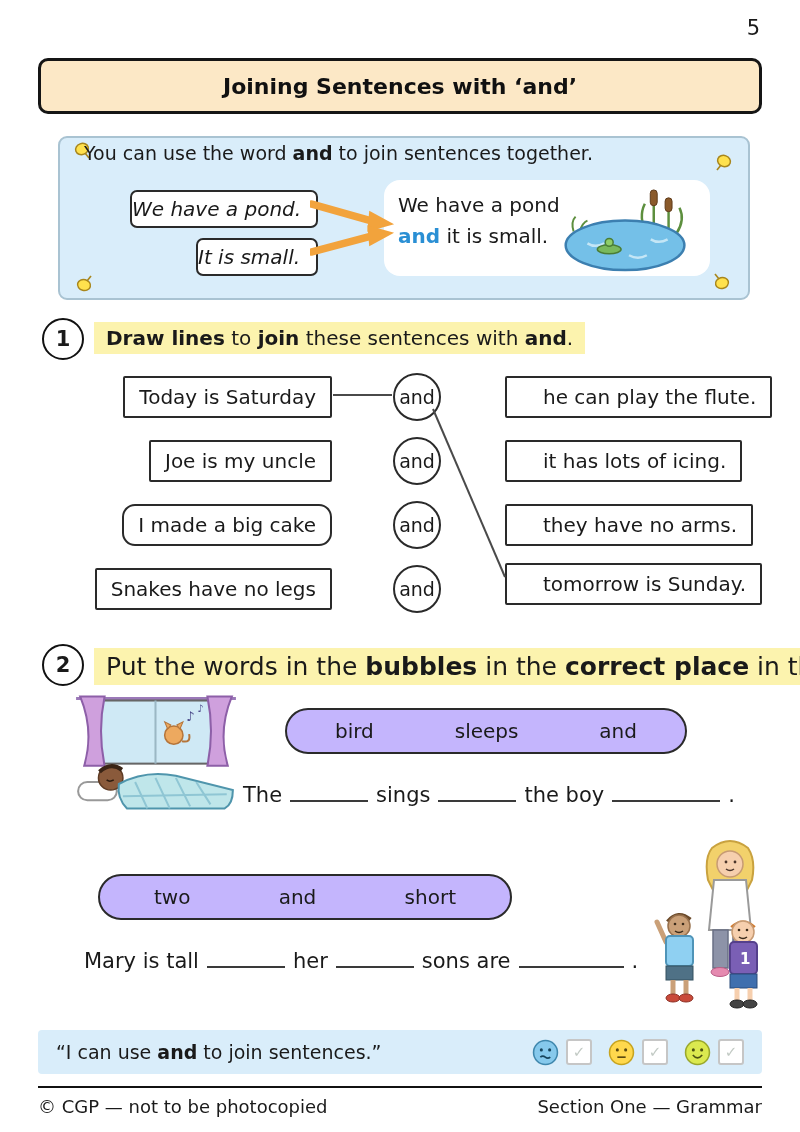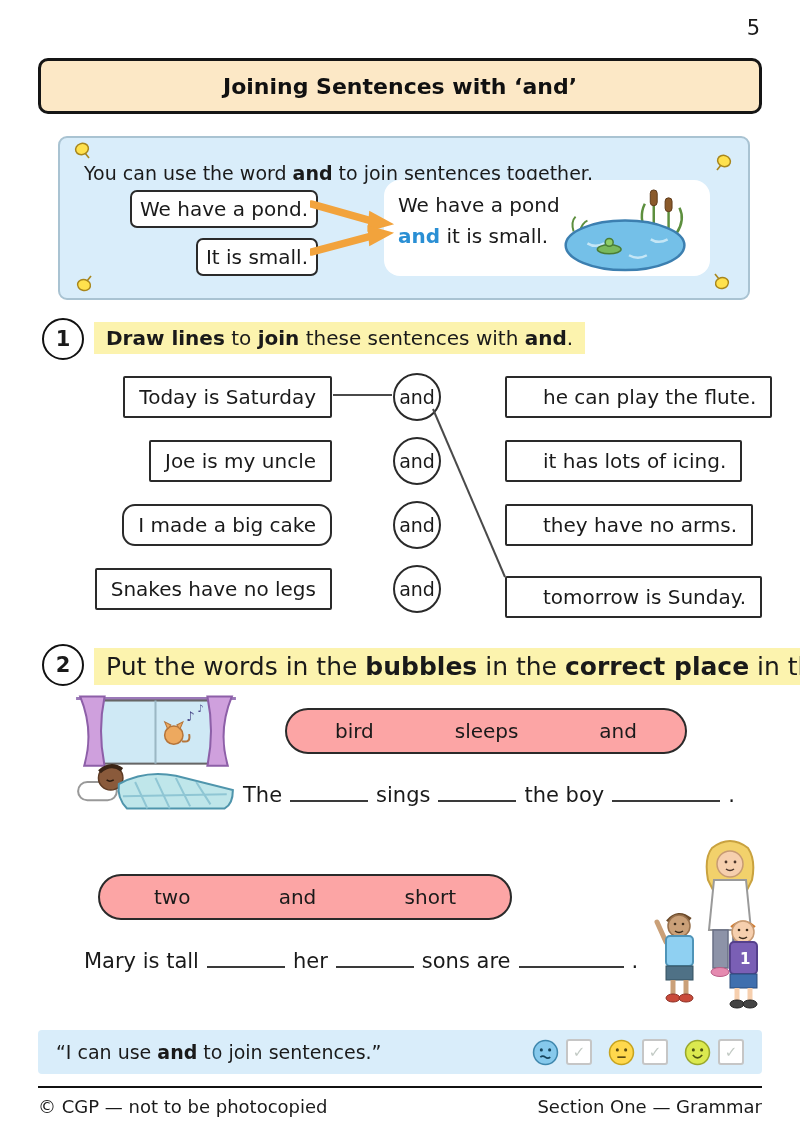--- a/index.html
+++ b/index.html
@@ -8,23 +8,23 @@
   .b{font-weight:700;}
   .page-number{position:absolute;top:16px;right:40px;font-size:21px;}
   .title-banner{position:absolute;left:38px;top:58px;width:718px;height:50px;background:#fce8c6;
         border:3px solid #151515;border-radius:10px;display:flex;align-items:center;justify-content:center;
         font-size:22px;font-weight:700;color:#111;}
   .info-banner{position:absolute;left:58px;top:136px;width:688px;height:160px;background:#d9edfa;
         border:2px solid #a9c3d2;border-radius:9px;}
   .pin{position:absolute;width:20px;height:20px;}
   .pin.tl{left:12px;top:2px;} .pin.tr{right:14px;top:14px;}
   .pin.bl{left:14px;bottom:4px;} .pin.br{right:16px;bottom:6px;}
-  .info-intro{position:absolute;left:24px;top:24px;font-size:19px;}
+  .info-intro{position:absolute;left:24px;top:4px;font-size:19px;}
   .info-sent{position:absolute;height:34px;background:#fff;border:2px solid #2a2a2a;border-radius:7px;
-        display:flex;align-items:center;justify-content:center;font-size:20px;}
+        display:flex;align-items:center;font-size:20px;font-style:italic;}
   .info-sent1{left:70px;top:52px;width:184px;}
   .info-sent2{left:136px;top:100px;width:118px;}
   .joined-panel{position:absolute;left:324px;top:42px;width:326px;height:96px;background:#fff;border-radius:16px;}
   .join-arrows{position:absolute;left:250px;top:58px;width:86px;height:64px;}
   .joined-text{position:absolute;left:338px;top:52px;font-size:20px;line-height:31px;}
   .and-blue{color:#2a8fd4;font-weight:700;}
   .pond{position:absolute;left:498px;top:44px;width:142px;height:94px;}
   .q-badge{position:absolute;width:38px;height:38px;border:2.5px solid #111;border-radius:50%;
         background:#fff;display:flex;align-items:center;justify-content:center;font-size:21px;font-weight:700;}
   .q1-badge{left:42px;top:318px;} .q2-badge{left:42px;top:644px;}
@@ -32,21 +32,21 @@
   .q1-instr{left:94px;top:322px;}
   .q2-instr{left:94px;top:648px;font-size:25px;}
   .match-box{position:absolute;height:38px;border:2px solid #2a2a2a;border-radius:2px;background:#fff;
         display:flex;align-items:center;justify-content:center;font-size:20px;padding:0 14px;}
   .match-left{right:468px;justify-content:center;} .match-right{left:505px;padding-left:36px;}
   .and-circle{position:absolute;left:393px;width:44px;height:44px;border:2px solid #2a2a2a;border-radius:50%;
         background:#fff;display:flex;align-items:center;justify-content:center;font-size:19px;}
   .line-overlay{position:absolute;left:0;top:0;width:800px;height:1132px;pointer-events:none;z-index:5;}
   .kid-illo{position:absolute;left:72px;top:692px;width:168px;height:128px;}
   .family-illo{position:absolute;left:652px;top:836px;width:126px;height:176px;}
-  .word-bubble{position:absolute;height:46px;border:2px solid #2a2a2a;border-radius:25px;background:#fca5a5;
+  .word-bubble{position:absolute;height:46px;border:2px solid #2a2a2a;border-radius:25px;background:#c4b5fd;
         display:flex;align-items:center;justify-content:space-between;font-size:20px;box-sizing:border-box;}
   .bubble1{left:285px;top:708px;width:402px;padding:0 48px;}
   .bubble2{left:98px;top:874px;width:414px;padding:0 54px;}
   .fill-sentence{position:absolute;font-size:21px;white-space:nowrap;}
   .fs1{left:243px;top:782px;text-align:center;} .fs2{left:84px;top:948px;}
   .blank{display:inline-block;border-bottom:2px solid #3a3a3a;height:18px;margin:0 8px;}
   .blank.w1{width:78px;} .blank.w2{width:108px;} .blank.w3{width:105px;}
   .assessment-bar{position:absolute;left:38px;top:1030px;width:724px;height:44px;background:#d9edfa;border-radius:4px;
         display:flex;align-items:center;padding:0 18px;box-sizing:border-box;font-size:19px;}
   .assess-groups{margin-left:auto;display:flex;align-items:center;gap:16px;}
@@ -167,21 +167,21 @@
 
   <div class="match-box match-right" style="top:376px;">
       <span>he can play the flute.</span>
     </div>
   <div class="match-box match-right" style="top:440px;">
       <span>it has lots of icing.</span>
     </div>
   <div class="match-box match-right" style="top:504px;">
       <span>they have no arms.</span>
     </div>
-  <div class="match-box match-right" style="top:576px;justify-content:flex-end;">
+  <div class="match-box match-right" style="top:563px;justify-content:flex-end;">
       <span>tomorrow is Sunday.</span>
     </div>
 
   <svg class="line-overlay" viewBox="0 0 800 1132">
     <line x1="333" y1="395" x2="392" y2="395" stroke="#4a4a4a" stroke-width="2"></line>
     <line x1="433" y1="409" x2="505" y2="577" stroke="#4a4a4a" stroke-width="2"></line>
   </svg>
 
   <div class="q-badge q2-badge">
       <span>2</span>

